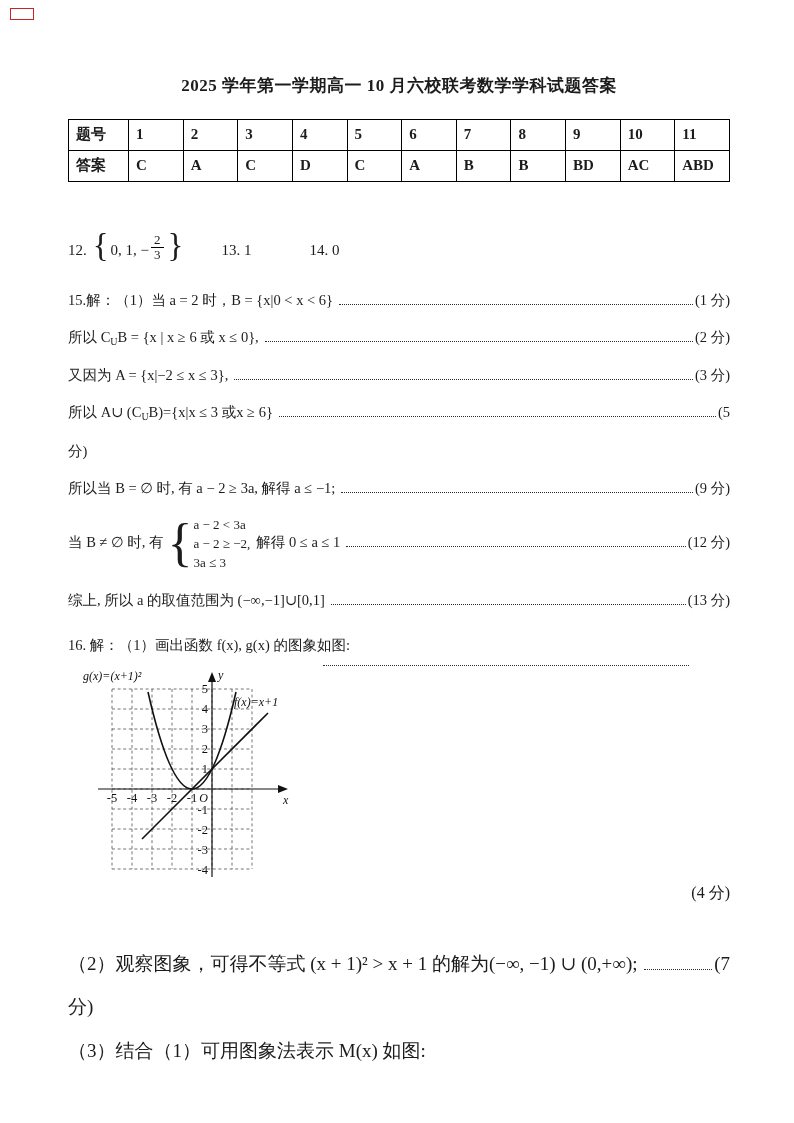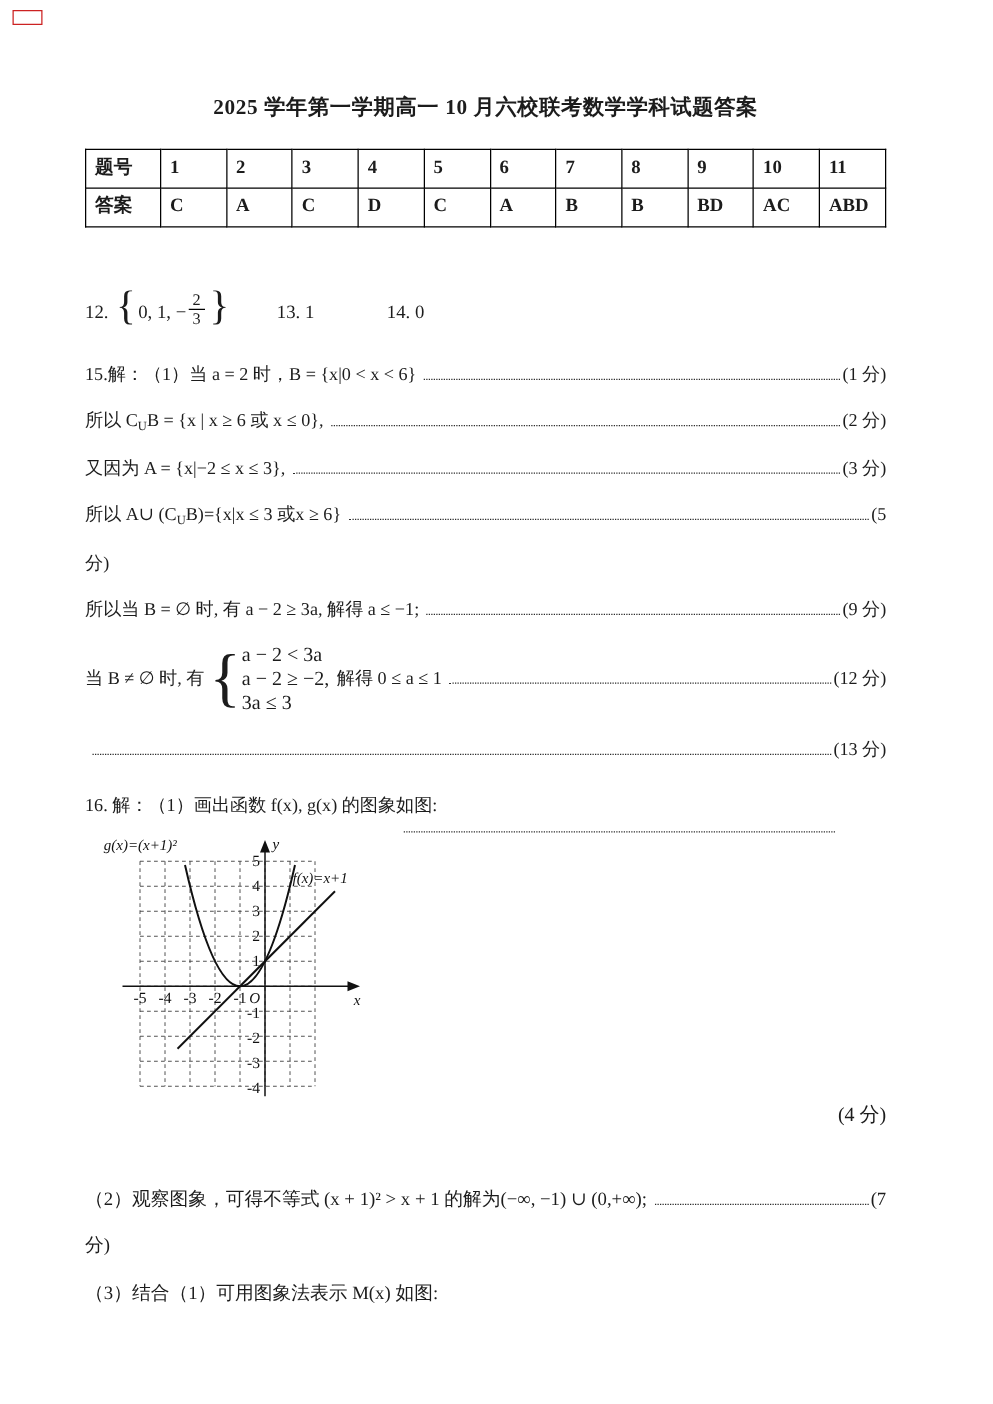--- a/index.html
+++ b/index.html
@@ -7,21 +7,21 @@
   .page {
     width:794px; height:1123px; position:relative; overflow:hidden;
     background:#ffffff; color:#1c1c1c;
     font-family:"Liberation Serif","DejaVu Serif",serif;
     line-height:1.45;
   }
   .red-corner {
     position:absolute; left:10px; top:8px; width:24px; height:12px;
     border:1.6px solid #cc2222;
   }
-  .content { padding:74px 85px 0 68px; }
+  .content { padding:74px 64px 0 68px; }
   .title {
     font-size:17px; font-weight:700; text-align:center;
     margin:0 0 20px 0; letter-spacing:0.5px;
   }
   table.answers {
     width:100%; border-collapse:collapse; table-layout:fixed;
     font-size:15px; font-weight:700;
   }
   table.answers td {
     border:1.4px solid #000; height:31px; padding:0 0 0 7px;
@@ -47,33 +47,33 @@
     flex:1 1 auto; min-width:14px; margin:0 2px 0 6px;
     border-bottom:1.8px dotted #2b2b2b; height:2px; align-self:baseline;
   }
   .score { white-space:nowrap; }
   .plainline { margin-bottom:16px; }
   .sub { font-size:10px; vertical-align:-3px; }
   .sysline { margin-bottom:18px; }
   .bigbrace2 { font-size:52px; font-weight:300; line-height:1;
                vertical-align:middle; margin:0 1px 0 4px; }
   .sys { display:inline-flex; flex-direction:column; vertical-align:middle;
-         font-size:16px; line-height:19px; text-align:left; margin-right:6px; }
+         font-size:13px; line-height:19px; text-align:left; margin-right:6px; }
   .q16head { margin:24px 0 8px 0; font-size:14.5px; }
   .graphrow { display:flex; align-items:flex-end; margin:2px 0 24px 14px; }
   .graph { flex:0 0 auto; }
   #grid line { stroke:#3a3a3a; stroke-width:0.7; stroke-dasharray:3 2.6; }
   .axis { stroke:#111; stroke-width:1.2; }
   .curve { stroke:#111; stroke-width:1.6; fill:none; }
   .arrow { fill:#111; }
   .gtext { font-family:"Liberation Serif","DejaVu Serif",serif;
            font-size:12px; font-style:italic; fill:#111; }
   .gtick { font-family:"Liberation Serif","DejaVu Serif",serif;
            font-size:12.5px; fill:#111; }
-  .q16tail { margin-top:46px; font-size:15px; }
+  .q16tail { margin-top:46px; font-size:19px; }
 </style>
 </head>
 <body>
 
 <div class="page">
   <div class="red-corner"></div>
   <div class="content">
 
     <h1 class="title">2025 学年第一学期高一 10 月六校联考数学学科试题答案</h1>
 
@@ -169,20 +169,21 @@
           <span>当 B ≠ ∅ 时, 有</span><span class="bigbrace2">{</span><span class="sys">
             <span class="sysrow">a − 2 &lt; 3a</span>
             <span class="sysrow">a − 2 ≥ −2,</span>
             <span class="sysrow">3a ≤ 3</span>
           </span><span>解得 0 ≤ a ≤ 1</span>
         </span>
         <span class="leader"></span>
         <span class="score">(12 分)</span>
       </div>
       <div class="dotline">
+        <span class="seg">综上, 所以 a 的取值范围为 (−∞,−1]∪[0,1]</span>
         <span class="leader"></span>
         <span class="score">(13 分)</span>
       </div>
     </div>
 
     <div class="q16head">16.  解：（1）画出函数 f(x), g(x) 的图象如图:</div>
 
     <div class="graphrow">
       <svg class="graph" width="235" height="240" viewBox="0 0 235 240">
         <g id="grid">

